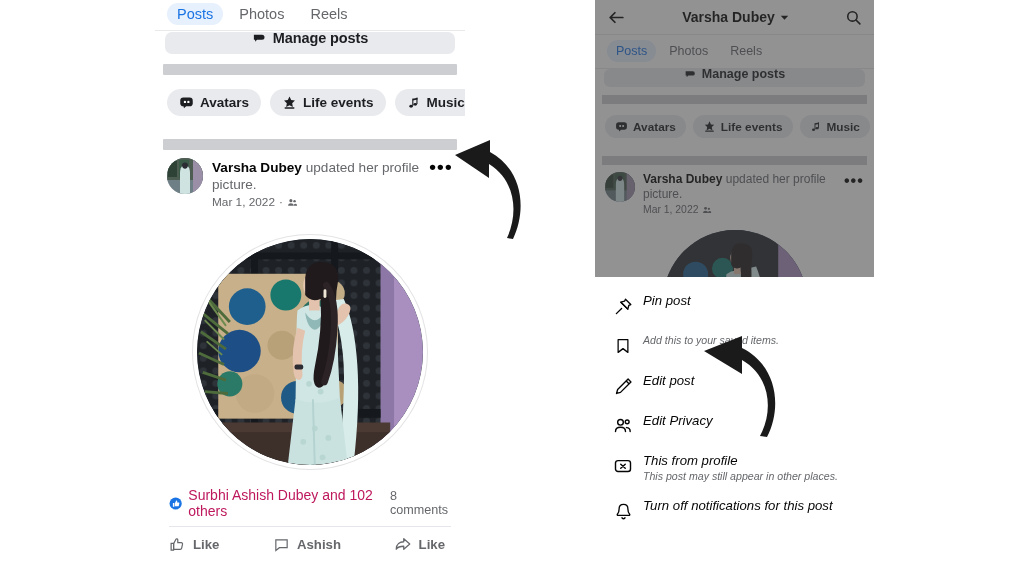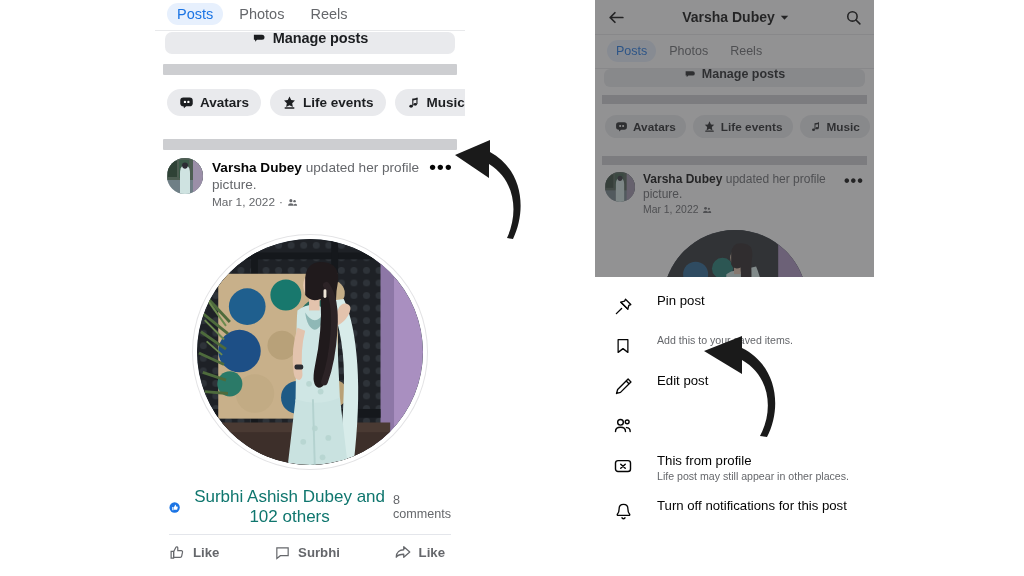--- a/index.html
+++ b/index.html
@@ -65,21 +65,21 @@
     width: 234px; height: 234px; border-radius: 50%;
     border: 4px solid #ffffff; box-shadow: 0 0 0 1px #e3e3e5;
     overflow: hidden; position: relative; background: #8f9aa5;
   }
 
   .likes-row {
     display: flex; align-items: center; justify-content: space-between;
     padding: 14px 14px 7px 14px;
   }
   .likes-left { display: flex; align-items: center; gap: 6px; }
-  .likes-text { font-size: 17px; color: #0f766e; text-align: center; }
+  .likes-text { font-size: 14px; color: #be185d; }
   .comments-text { font-size: 12.6px; color: #65676b; }
   .action-sep { height: 1px; background: #e4e6eb; margin: 0 14px; }
   .actions { display: flex; padding: 8px 14px 6px 14px; }
   .action { flex: 1; display: flex; align-items: center; gap: 7px; }
   .action.mid { justify-content: center; }
   .action.end { justify-content: flex-end; padding-right: 6px; }
   .action-label { font-size: 13.2px; color: #65676b; font-weight: 600; }
 
   
   #right-panel {
@@ -120,21 +120,21 @@
   .r-post-line { font-size: 12px; color: #65676b; line-height: 15px; }
   .r-post-line b { color: #050505; font-weight: 700; }
   .r-post-date { font-size: 10.4px; color: #65676b; margin-top: 2px; display: flex; align-items: center; gap: 4px; }
   .r-dots { font-size: 16px; color: #050505; letter-spacing: 1.1px; line-height: 9px; padding-top: 4px; font-weight: 700; }
   .r-photo-wrap { display: flex; justify-content: center; margin-top: 12px; }
   .r-photo-circle { width: 150px; height: 150px; border-radius: 50%; overflow: hidden;
                     border: 3px solid #fff; position: relative; background: #8f9aa5; }
 
   
   #menu-sheet { position: absolute; left: 0; top: 277px; width: 279px; height: 299px; background: #fff; padding-top: 8px; }
-  .menu-item { display: flex; align-items: flex-start; gap: 22px; padding: 8px 16px 7px 16px; min-height: 36px; }
+  .menu-item { display: flex; align-items: flex-start; gap: 8px; padding: 8px 16px 7px 16px; min-height: 36px; font-style: italic; }
   .menu-icon { flex: 0 0 24px; width: 24px; height: 24px; display: flex; align-items: center; justify-content: center; margin-top: 1px; }
   .menu-texts { flex: 1; min-width: 0; }
   .menu-label { font-size: 13.2px; color: #050505; line-height: 16px; }
   .menu-sub { font-size: 10.6px; color: #65676b; line-height: 13px; margin-top: 1px; }
 
   
   .arrow { position: absolute; pointer-events: none; }
   #arrow-left { left: 445px; top: 140px; width: 80px; height: 100px; }
   #arrow-right { left: 694px; top: 336px; width: 86px; height: 102px; }
 
@@ -340,21 +340,21 @@
         <svg width="17" height="17" viewBox="0 0 24 24" fill="none" stroke="#65676b" stroke-width="1.7">
           <path d="M3 10.5h3.5V20H3z"></path>
           <path d="M6.5 11l3.3-6.3c.6-1.2 2.6-.9 2.6.6V9.3h4.9c1.2 0 2 1 1.8 2.2l-1.2 5.6c-.2 1-1 1.7-2 1.7H6.5z"></path>
         </svg>
         <span class="action-label">Like</span>
       </div>
       <div class="action mid">
         <svg width="17" height="17" viewBox="0 0 24 24" fill="none" stroke="#65676b" stroke-width="1.7">
           <path d="M4 5.5h16v11H9l-5 4z"></path>
         </svg>
-        <span class="action-label">Surbhi</span>
+        <span class="action-label">Ashish</span>
       </div>
       <div class="action end">
         <svg width="18" height="18" viewBox="0 0 24 24" fill="none" stroke="#65676b" stroke-width="1.7" stroke-linejoin="round">
           <path d="M3 19c0-7 5-10 10-10V5l8 7-8 7v-4c-5 0-8 1-10 4z"></path>
         </svg>
         <span class="action-label">Like</span>
       </div>
     </div>
   </div>
 
@@ -525,32 +525,35 @@
 
       <div class="menu-item">
         <span class="menu-icon">
           <svg width="20" height="20" viewBox="0 0 24 24" fill="none" stroke="#050505" stroke-width="1.7" stroke-linecap="round">
             <circle cx="9" cy="7.5" r="3.4"></circle>
             <circle cx="17" cy="7" r="2.3"></circle>
             <path d="M3 18.5c0-3.3 2.7-5 6-5s6 1.7 6 5"></path>
             <path d="M16.2 13.9c2.8.1 4.4 1.7 4.4 4.6"></path>
           </svg>
         </span>
+        <div class="menu-texts">
+          <div class="menu-label">Edit Privacy</div>
+        </div>
       </div>
 
       <div class="menu-item">
         <span class="menu-icon">
           <svg width="20" height="20" viewBox="0 0 24 24" fill="none" stroke="#050505" stroke-width="1.7" stroke-linecap="round">
             <rect x="3" y="5.5" width="18" height="13" rx="3"></rect>
             <path d="M9.3 9.8l5.4 4.9M14.7 9.8l-5.4 4.9"></path>
           </svg>
         </span>
         <div class="menu-texts">
           <div class="menu-label">This from profile</div>
-          <div class="menu-sub">Life post may still appear in other places.</div>
+          <div class="menu-sub">This post may still appear in other places.</div>
         </div>
       </div>
 
       <div class="menu-item">
         <span class="menu-icon">
           <svg width="19" height="19" viewBox="0 0 24 24" fill="none" stroke="#050505" stroke-width="1.7" stroke-linejoin="round">
             <path d="M12 3c-3.6 0-5.6 2.6-5.6 6 0 4.2-1.6 5.4-2.2 6.6-.3.6.1 1.3.8 1.3h14c.7 0 1.1-.7.8-1.3-.6-1.2-2.2-2.4-2.2-6.6 0-3.4-2-6-5.6-6z"></path>
             <path d="M9.8 19.3c.3 1.1 1.2 1.8 2.2 1.8s1.9-.7 2.2-1.8"></path>
           </svg>
         </span>

